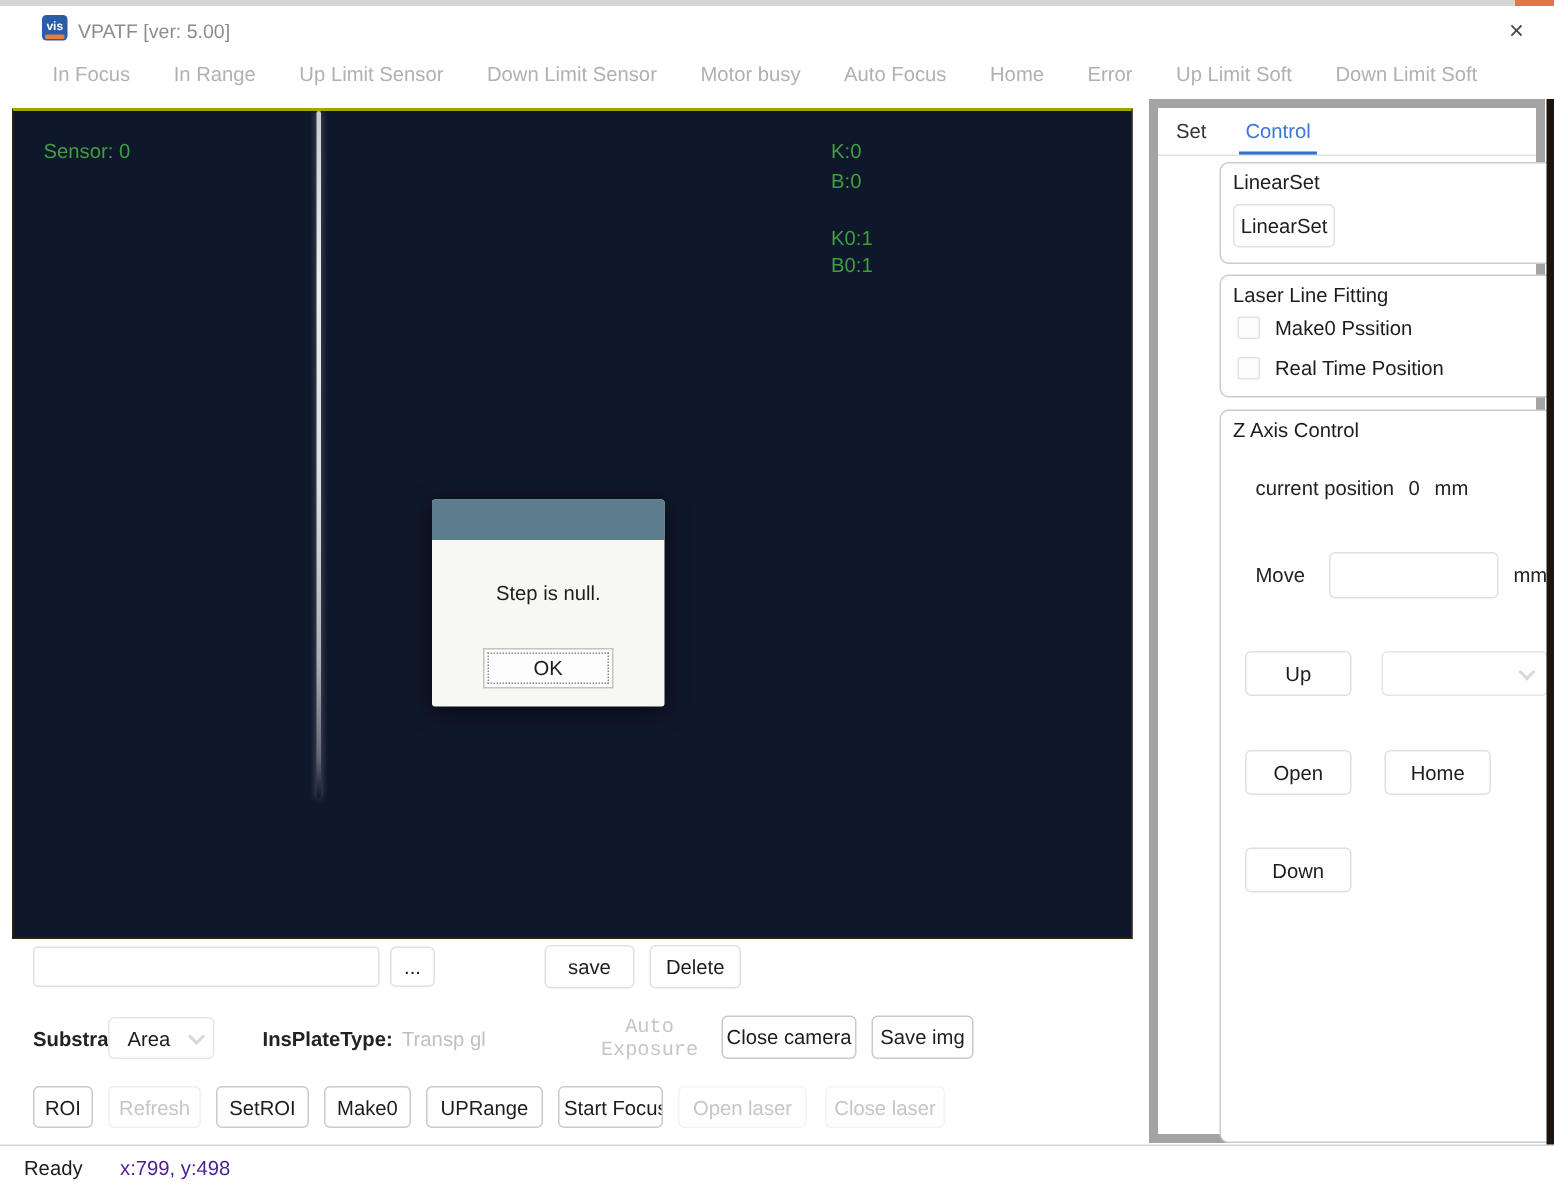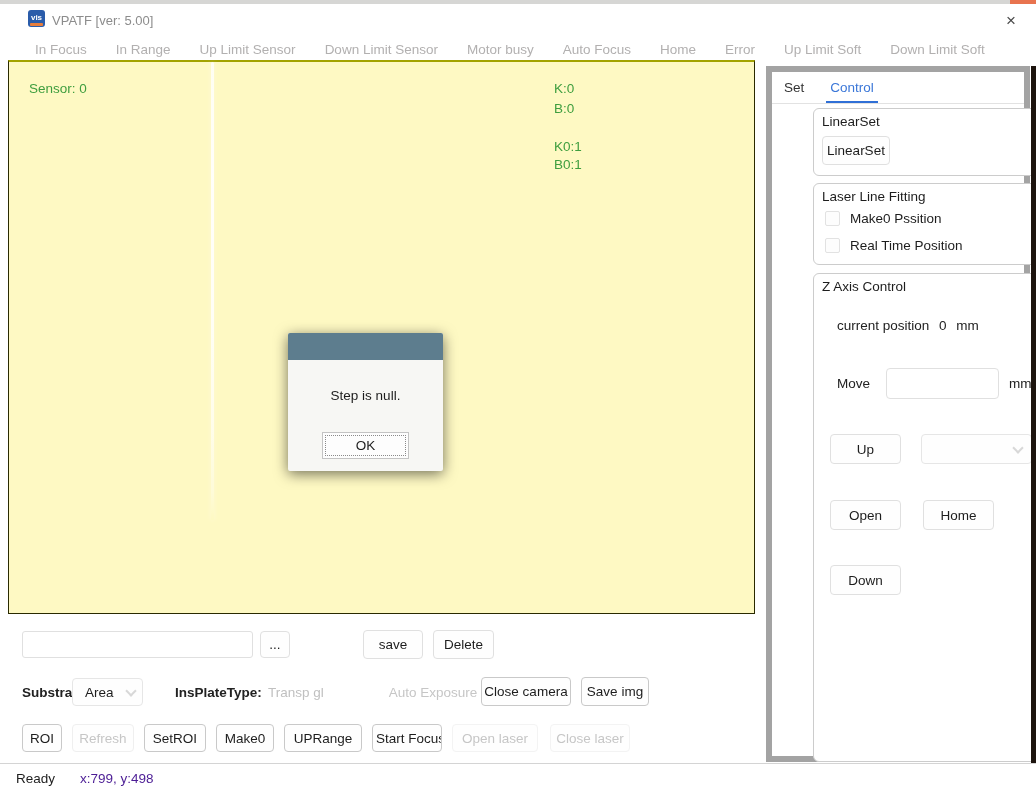--- a/index.html
+++ b/index.html
@@ -17,21 +17,21 @@
     border-radius:3px; display:flex; align-items:center; justify-content:center; }
   .app-icon::after { content:""; position:absolute; left:2px; right:2px; bottom:1px; height:3px; background:#e87e3c; border-radius:1px; }
   .app-icon-text { color:#fff; font-size:8px; font-weight:bold; line-height:1; margin-bottom:2px; }
   .win-title { position:absolute; left:52px; top:9px; color:#8c8c8c; font-size:13px; }
   .win-close { position:absolute; right:14px; top:6px; width:22px; height:22px; color:#4a4a4a;
     font-size:17px; line-height:22px; text-align:center; cursor:default; }
   
   .flags { position:absolute; left:35px; top:42px; width:980px; display:flex; gap:29px; white-space:nowrap; }
   .flag { color:#b2b0b0; font-size:13.5px; }
   
-  .camera { position:absolute; left:8px; top:60px; width:747px; height:554px; background:#fef9c3;
+  .camera { position:absolute; left:8px; top:72px; width:747px; height:554px; background:#0f172a;
     border-top:2px solid #a3a300; border-left:1px solid #2a2a00; border-right:1px solid #2a2a00; border-bottom:1px solid #2a2a00; }
   .cam-text { position:absolute; color:#3f9e3f; font-size:13.5px; }
   .laser-line { position:absolute; left:202px; top:0; width:3px; height:458px;
     background:linear-gradient(to bottom, rgba(255,255,255,0.78) 0%, rgba(255,255,255,0.92) 25%,
       rgba(255,255,255,0.85) 55%, rgba(255,255,255,0.65) 80%, rgba(255,255,255,0.35) 94%, rgba(255,255,255,0) 100%);
     box-shadow:0 0 5px rgba(255,255,255,0.35); border-radius:2px; }
   
   .dialog { position:absolute; left:288px; top:333px; width:155px; height:138px; background:#f7f7f4;
     box-shadow:0 3px 14px rgba(0,0,0,0.55); border-radius:2px; }
   .dialog-header { height:27px; background:#5d7d8e; border-radius:2px 2px 0 0; }
@@ -79,21 +79,21 @@
   .save-btn { position:absolute; left:363px; top:630px; width:60px; height:29px; }
   .delete-btn { position:absolute; left:433px; top:630px; width:61px; height:29px; }
   .substrate-label { position:absolute; left:22px; top:685px; font-weight:bold; font-size:13.5px; }
   .substrate-select { position:absolute; left:72px; top:678px; width:71px; height:28px; border:1px solid #e6e6e6;
     border-radius:4px; background:#fefefe; }
   .substrate-value { position:absolute; left:12px; top:6px; font-size:13.5px; color:#1d1d1d; }
   .substrate-select .chevron { right:7px; top:8px; }
   .insplate-label { position:absolute; left:175px; top:685px; font-weight:bold; font-size:13.5px; }
   .insplate-value { position:absolute; left:268px; top:685px; color:#c0c0c0; font-size:13.5px; }
   .autoexposure-btn { position:absolute; left:388px; top:678px; width:90px; height:28px; border:none;
-    background:transparent; color:#c6c6c6; font-size:13.5px; font-family:Liberation Sans, sans-serif; }
+    background:transparent; color:#c6c6c6; font-size:13.5px; font-family:Liberation Mono, monospace; }
   .closecam-btn { position:absolute; left:481px; top:677px; width:90px; height:29px; border-color:#c9c9c9; }
   .saveimg-btn { position:absolute; left:581px; top:677px; width:68px; height:29px; border-color:#c9c9c9; }
   .roi-btn { position:absolute; left:22px; top:724px; width:40px; height:28px; border-color:#c9c9c9; }
   .refresh-btn { position:absolute; left:72px; top:724px; width:62px; height:28px; color:#c6c6c6; border-color:#efefef; }
   .setroi-btn { position:absolute; left:144px; top:724px; width:62px; height:28px; border-color:#c9c9c9; }
   .make0-btn { position:absolute; left:216px; top:724px; width:58px; height:28px; border-color:#c9c9c9; }
   .uprange-btn { position:absolute; left:284px; top:724px; width:78px; height:28px; border-color:#c9c9c9; }
   .startfocus-btn { position:absolute; left:372px; top:724px; width:70px; height:28px; border-color:#c9c9c9;
     overflow:hidden; white-space:nowrap; padding:0 3px; }
   .openlaser-btn { position:absolute; left:452px; top:724px; width:86px; height:28px; color:#c6c6c6; border-color:#f3f3f3; }

